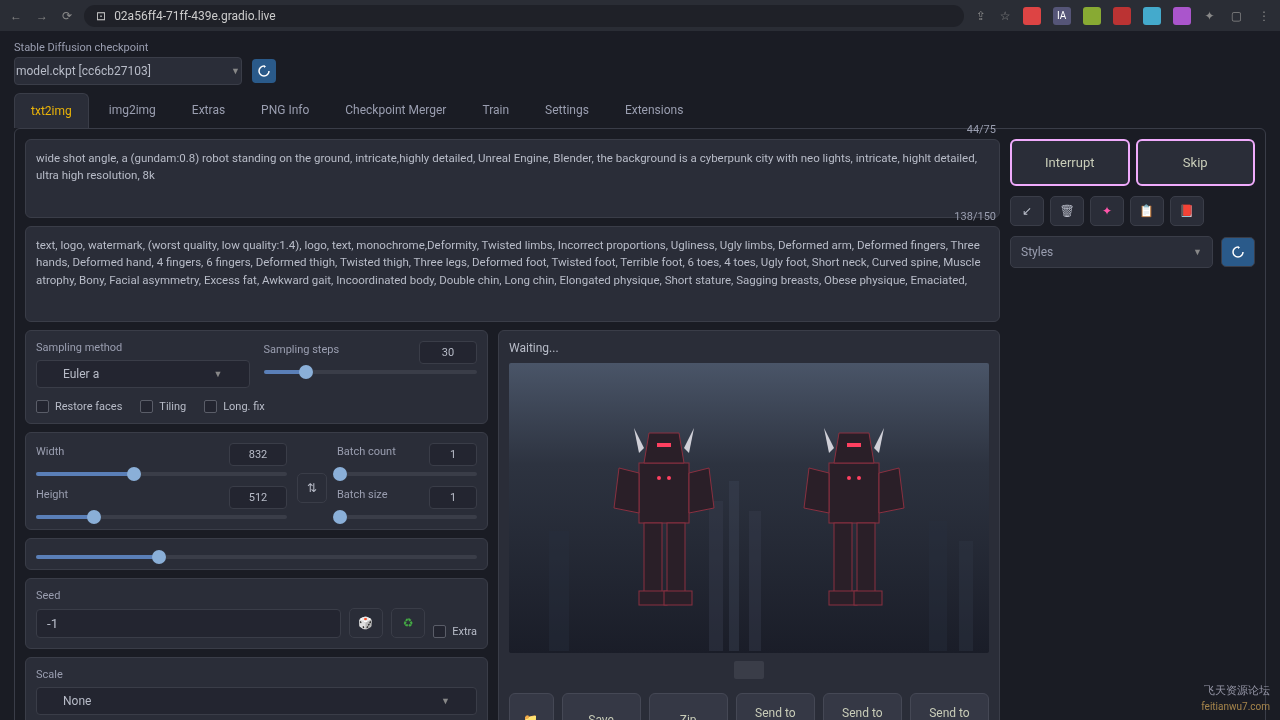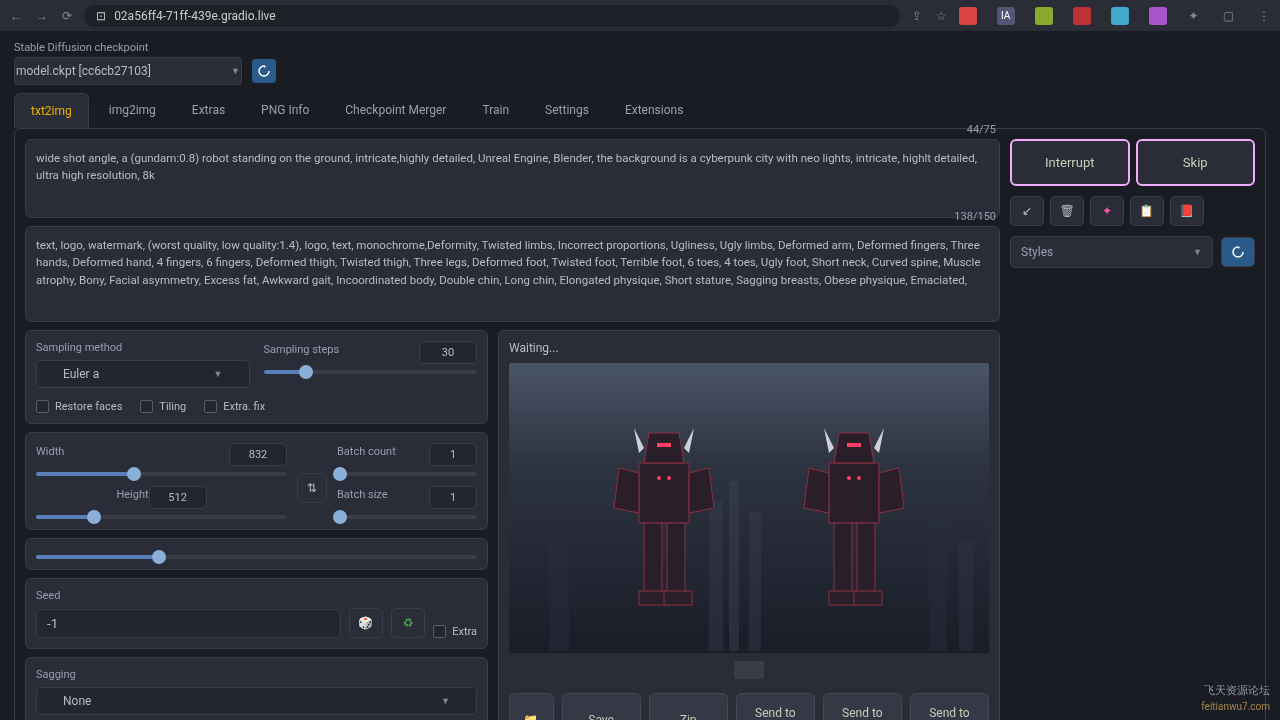--- a/index.html
+++ b/index.html
@@ -1,20 +1,20 @@
 <!DOCTYPE html>
 <html><head>
 <meta charset="utf-8">
 <style>
 *{box-sizing:border-box;margin:0;padding:0;font-family:-apple-system,BlinkMacSystemFont,"Segoe UI",Roboto,sans-serif}
 body{background:#1a1c24;color:#b8bcc8;font-size:12px;width:1280px;height:720px;overflow:hidden}
 .browser-bar{background:#2a2d35;height:32px;display:flex;align-items:center;padding:0 8px;gap:10px;border-bottom:1px solid #1a1c24}
 .nav-btn{color:#888;cursor:pointer;padding:2px}
 .url-bar{flex:1;background:#1f2128;border-radius:14px;padding:4px 12px;color:#ccc;font-size:12px;display:flex;align-items:center;gap:8px}
-.ext-icons{display:flex;gap:20px;align-items:center}
+.ext-icons{display:flex;gap:12px;align-items:center}
 .ext-icon{width:18px;height:18px;border-radius:3px;display:flex;align-items:center;justify-content:center;font-size:10px}
 .app{padding:8px 14px}
 .top-row{display:flex;align-items:center;gap:10px;margin-bottom:8px}
 .ckpt-label{font-size:11px;color:#9a9eb0}
 .ckpt-select{background:#2a2d38;border:1px solid #3a3d48;border-radius:4px;padding:6px 1px;width:228px;color:#b8bcc8;display:flex;justify-content:space-between;align-items:center;margin-top:3px}
 .blue-btn{background:#2a5a8a;width:24px;height:24px;border-radius:4px;display:flex;align-items:center;justify-content:center;color:#fff}
 .tabs{display:flex;gap:4px;margin-bottom:0}
 .tab{padding:10px 16px;color:#9a9eb0;cursor:pointer;border-radius:6px 6px 0 0}
 .tab.active{background:#2a2d38;color:#eab308;border:1px solid #3a3d48;border-bottom:none}
 .main-border{border:1px solid #3a3d48;border-radius:6px;padding:10px;display:flex;gap:10px}
@@ -162,36 +162,36 @@
               <div class="check">
                   <div class="check-box"></div>
                   <span>Restore faces</span>
                 </div>
               <div class="check">
                   <div class="check-box"></div>
                   <span>Tiling</span>
                 </div>
               <div class="check">
                   <div class="check-box"></div>
-                  <span>Extra. fix</span>
+                  <span>Long. fix</span>
                 </div>
             </div>
           </div>
 
           <div class="panel wh-panel" style="padding:10px">
             <div class="wh-left">
               <div style="display:flex;justify-content:space-between;align-items:center">
                 <span class="label">Width</span>
                 <input class="num-input" value="832" style="">
               </div>
               <div class="slider-track">
                 <div class="slider-fill" style="width:39%"></div>
                   <div class="slider-thumb" style="left:39%"></div>
               </div>
-              <div style="display:flex;justify-content:center;align-items:center;margin-top:10px">
+              <div style="display:flex;justify-content:space-between;align-items:center;margin-top:10px">
                 <span class="label">Height</span>
                 <input class="num-input" value="512" style="">
               </div>
               <div class="slider-track">
                 <div class="slider-fill" style="width:23%"></div>
                   <div class="slider-thumb" style="left:23%"></div>
               </div>
             </div>
             <div class="swap-btn">⇅</div>
             <div class="batch-col">
@@ -228,21 +228,21 @@
                   <span style="color:#4a4">♻</span>
                 </div>
               <div class="check">
                   <div class="check-box"></div>
                   <span>Extra</span>
                 </div>
             </div>
           </div>
 
           <div class="panel" style="padding:10px">
-            <span class="label">Sagging</span>
+            <span class="label">Scale</span>
             <div class="select-box">
               <span>None</span>
               <span class="chev">▼</span>
             </div>
           </div>
         </div>
 
         <div class="preview-panel">
           <div class="preview-title">Waiting...</div>
           <div class="preview-img">

